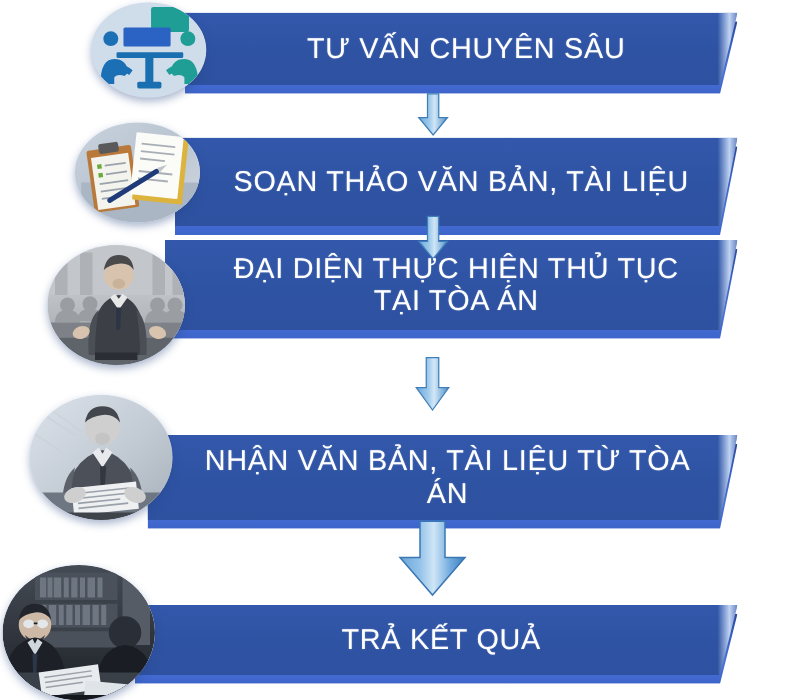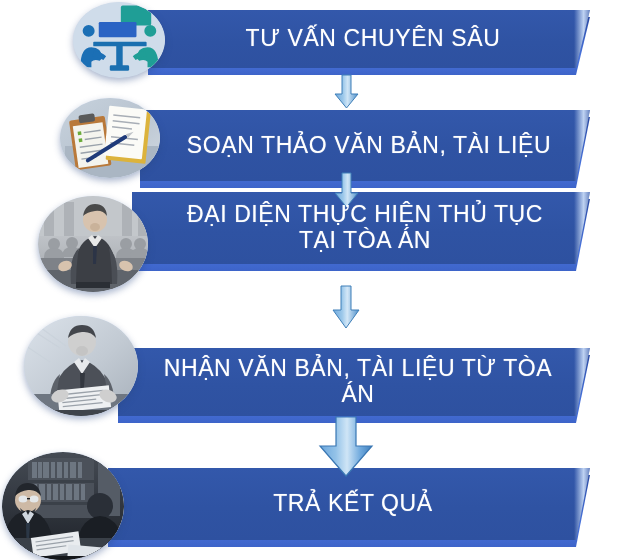--- a/index.html
+++ b/index.html
@@ -348,21 +348,21 @@
           <stop offset="52%" stop-color="#cfe5f6"></stop>
           <stop offset="78%" stop-color="#6fa9dd"></stop>
           <stop offset="100%" stop-color="#3f7fbd"></stop>
         </linearGradient>
       </defs>
       <polygon points="18,1 38,1 38,30 54,30 28,60 2,30 18,30" fill="url(#ag4)" stroke="#3a77b3" stroke-width="1.2"></polygon>
     </svg>
   </div>
 
   <div class="step" style="top:0;">
-    <div class="bar-wrap" style="left:108px; top:468px; width:482px; height:72px;">
+    <div class="bar-wrap" style="left:108px; top:484px; width:482px; height:56px;">
       <div class="bar-shadow"></div>
       <div class="bar"></div>
       <div class="bar-hi"></div>
       <div class="bar-label">TRẢ KẾT QUẢ</div>
     </div>
 
     <div class="circle" style="left:2px; top:452px; width:122px; height:108px;">
       <div class="inner">
         <svg viewBox="0 0 122 108" preserveAspectRatio="none" aria-hidden="true">
           <defs>

